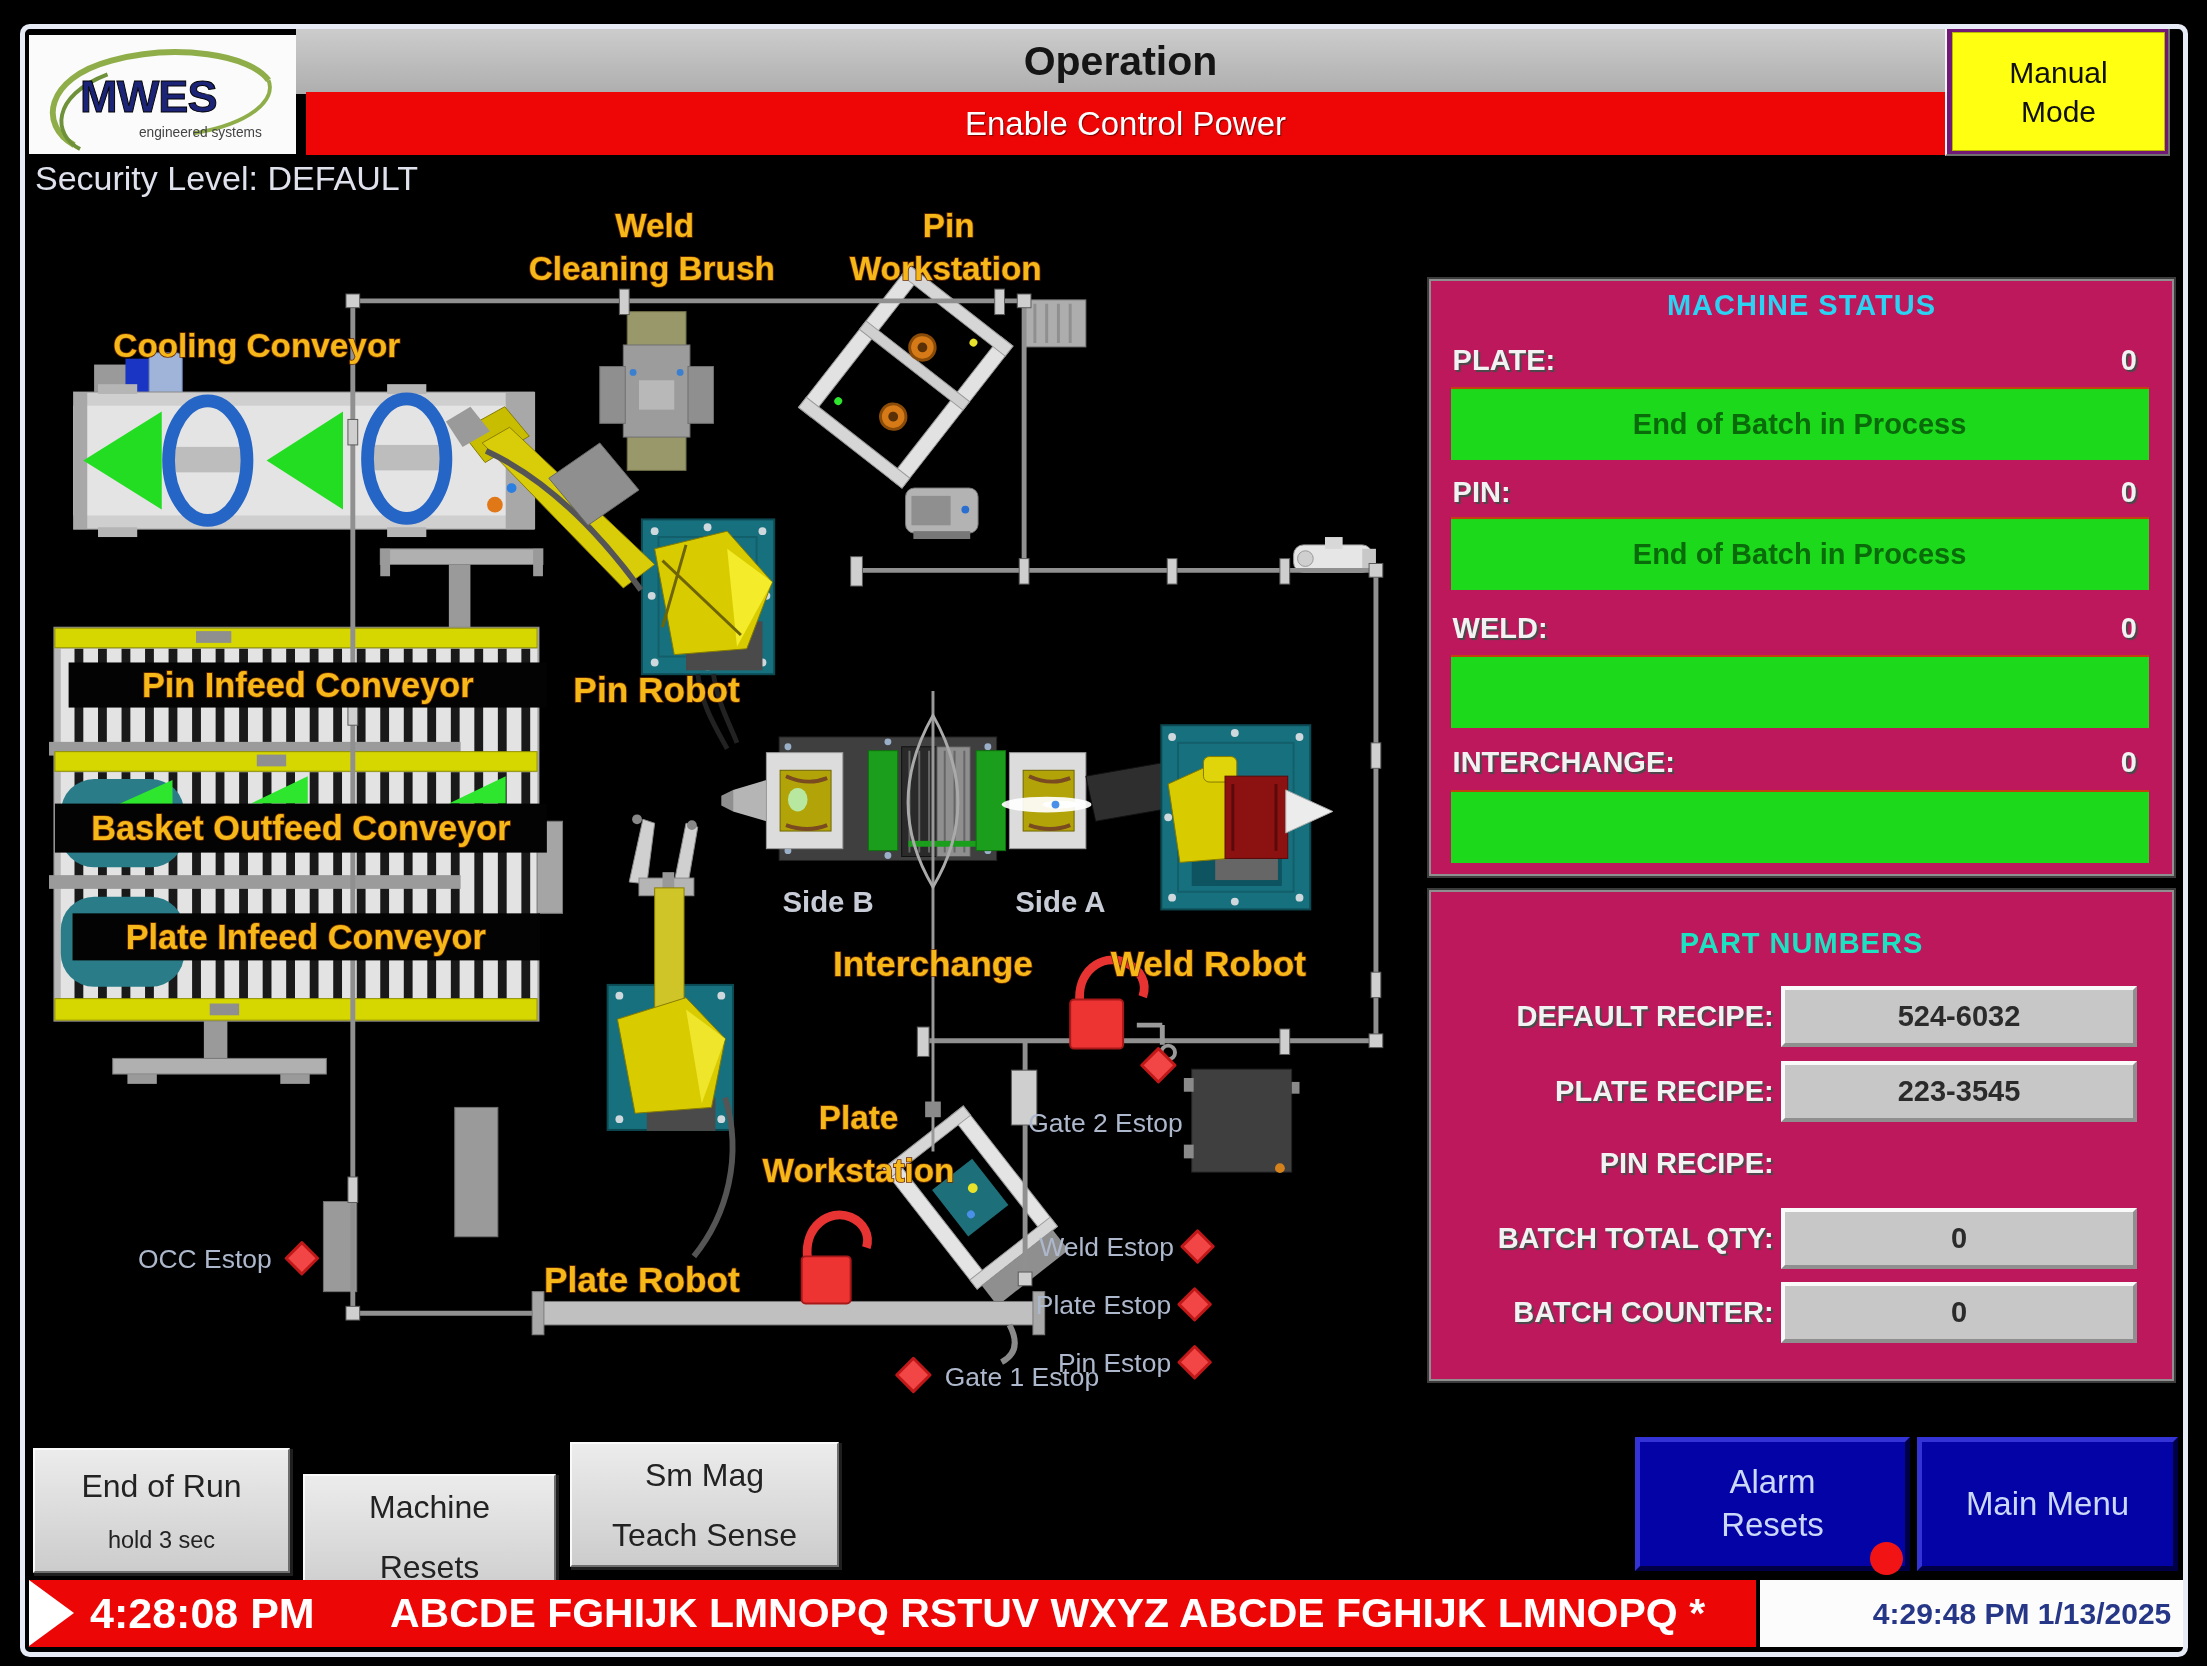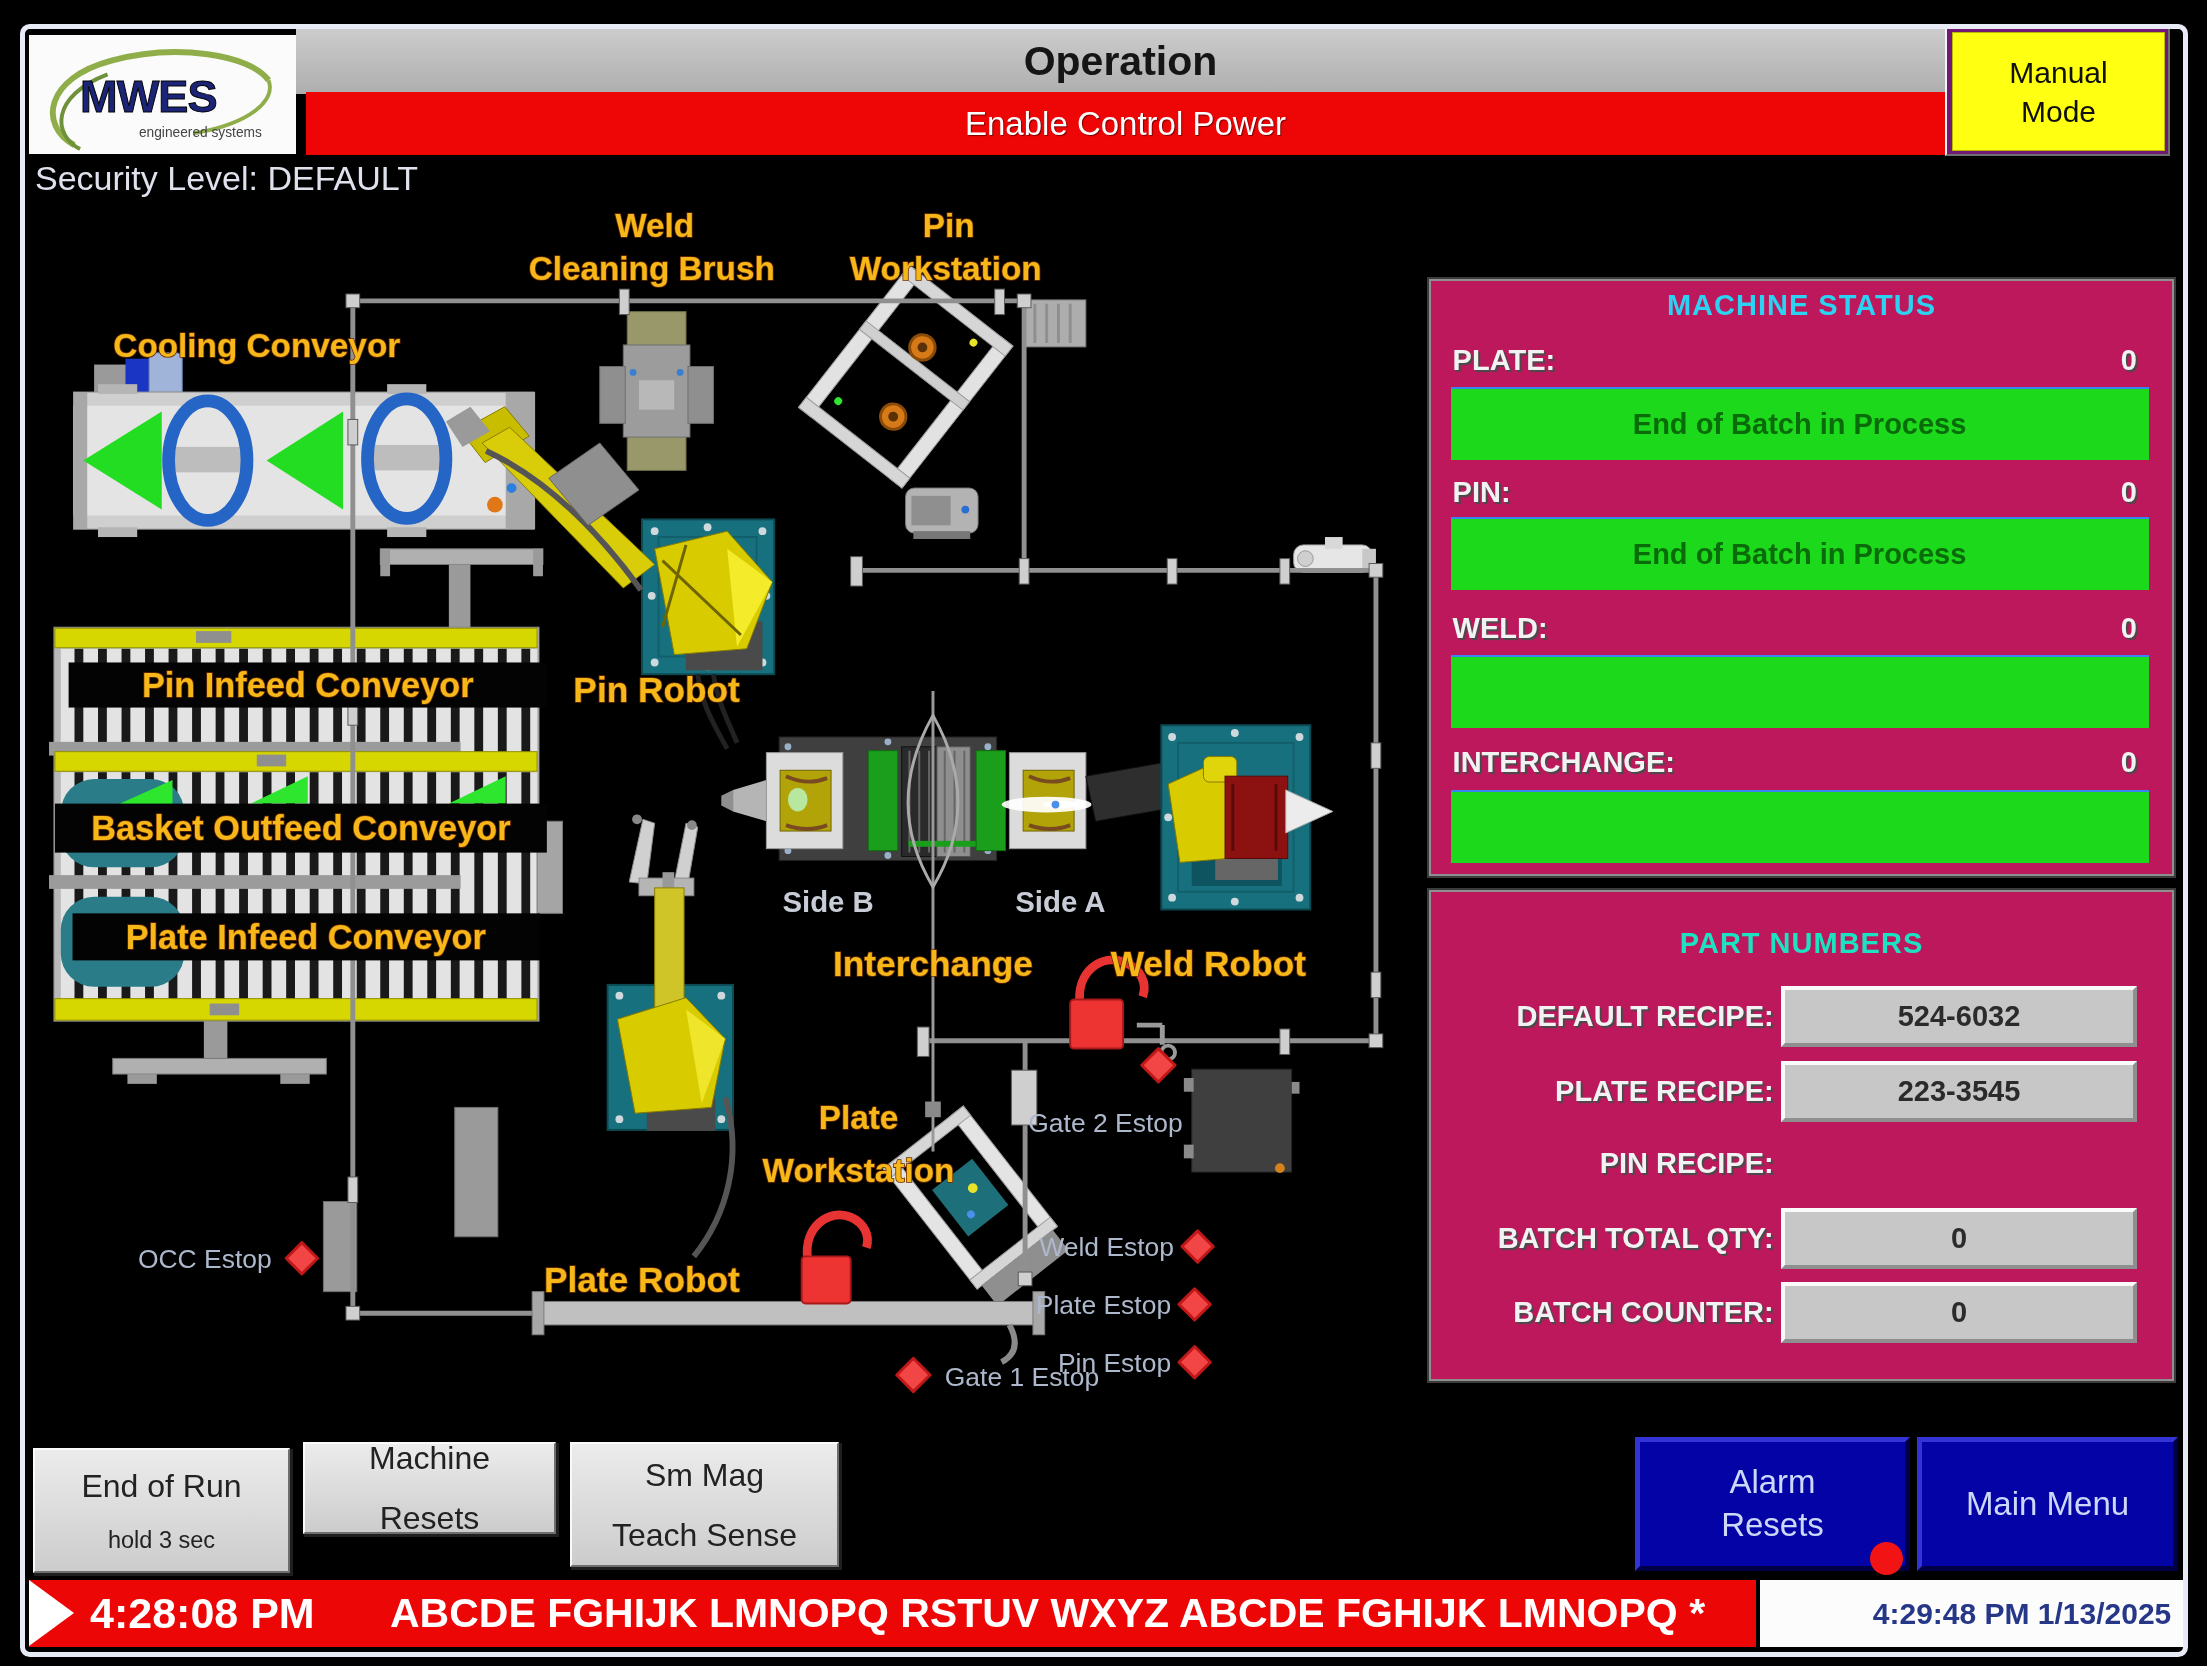--- a/index.html
+++ b/index.html
@@ -26,21 +26,21 @@
   
   .panel{border:2.9px solid #8f8f8f;box-shadow:0 0 0 2px #3c3c3c;background:#be185d;z-index:2;box-sizing:border-box;}
   .panel-title{width:100%;text-align:center;font-weight:bold;letter-spacing:1px;}
   .ms-panel{left:1429px;top:279px;width:745px;height:597px;}
   .ms-title{position:absolute;top:7.8px;font-size:29px;color:#2bd2f2;}
   .ms-label{position:absolute;left:21.6px;font-size:29px;font-weight:bold;color:#f2f2f2;
       text-shadow:2px 2px 1px #4a4a4a;}
   .ms-count{position:absolute;right:35px;font-size:29px;font-weight:bold;color:#f2f2f2;
       text-shadow:2px 2px 1px #4a4a4a;}
   .green-bar{position:absolute;left:19.6px;width:698px;height:71px;background:#1cd91c;
-      border-top:2px solid #3b82f6;display:flex;align-items:center;justify-content:center;
+      border-top:2px solid #c2410c;display:flex;align-items:center;justify-content:center;
       font-size:29px;font-weight:bold;color:#0a6b0a;}
   .pn-panel{left:1429px;top:890px;width:745px;height:491px;}
   .pn-title{position:absolute;top:35px;font-size:29px;color:#1ce2c2;}
   .pn-label{position:absolute;left:13.7px;width:329px;font-size:29px;font-weight:bold;color:#f2f2f2;
       text-shadow:2px 2px 1px #4a4a4a;text-align:right;display:flex;align-items:center;justify-content:flex-end;height:61px;}
   .pn-box{position:absolute;left:350px;width:356px;height:61px;background:#c7c7c7;
       border:4.9px solid;border-color:#fafafa #8f8f8f #8f8f8f #fafafa;box-sizing:border-box;
       display:flex;align-items:center;justify-content:center;
       font-size:29px;font-weight:bold;color:#2b2b2b;cursor:pointer;}
   
@@ -445,21 +445,21 @@
   <div class="pn-box" style="top:316px">0</div>
 
   <div class="pn-label" style="top:390px">BATCH COUNTER:</div>
   <div class="pn-box" style="top:390px">0</div>
 </div>
 
 <div class="abs gray-btn" style="left:33px;top:1448px;width:257px;height:125px">
   <span>End of Run</span>
   <span style="font-size:23.5px">hold 3 sec</span>
 </div>
-<div class="abs gray-btn" style="left:303px;top:1442px;width:253px;height:92px">
+<div class="abs gray-btn" style="left:303px;top:1474px;width:253px;height:125px">
   <span>Machine</span>
   <span>Resets</span>
 </div>
 <div class="abs gray-btn" style="left:570px;top:1442px;width:269px;height:125px">
   <span>Sm Mag</span>
   <span>Teach Sense</span>
 </div>
 
 <div class="abs blue-btn" style="left:1635px;top:1437px;width:275px;height:134px">
   <span>Alarm</span>

